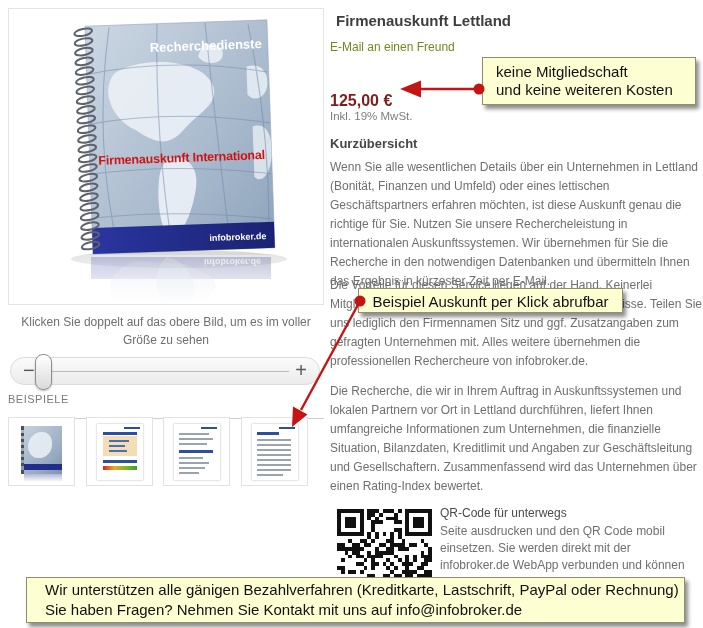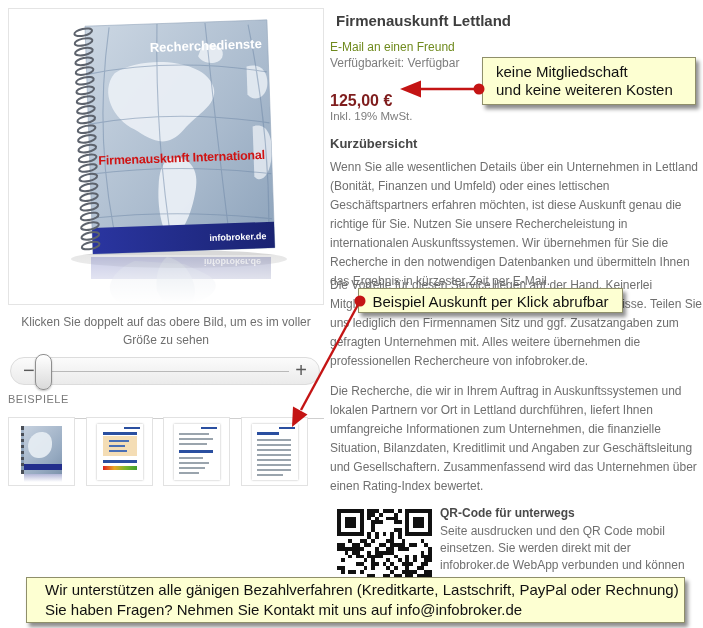--- a/index.html
+++ b/index.html
@@ -48,21 +48,21 @@
   .p-avail { position:absolute; left:330px; top:56px; font-size:12px; color:#7d7d7d; }
   .p-price { position:absolute; left:330px; top:92px; font-size:16px; font-weight:bold; color:#7f1d1d; }
   .p-tax   { position:absolute; left:330px; top:110px; font-size:11.5px; color:#7d7d7d; }
   .p-head  { position:absolute; left:330px; top:136px; font-size:13px; font-weight:bold; color:#474747; }
   .p-para  { position:absolute; left:330px; width:374px; font-size:12px; line-height:19px; color:#6f6f6f; }
   .para1 { top:158px; } .para2 { top:276px; } .para3 { top:382px; }
 
   .qr-box { position:absolute; left:337px; top:509px; width:95px; height:95px; z-index:10; }
   .qr-box svg { width:95px; height:95px; }
   .qr-text { position:absolute; left:440px; top:506px; width:262px; }
-  .qr-head { font-size:12px; font-weight:bold; color:#4a4a4a; margin:0 0 3px 0; }
+  .qr-head { font-size:12px; font-weight:normal; color:#4a4a4a; margin:0 0 3px 0; }
   .qr-body { font-size:12px; line-height:17px; color:#6f6f6f; margin:0; }
 
   
   .callout { position:absolute; background:#fdffd2; border:1px solid #8f8f6a; color:#111;
           box-shadow:3px 4px 4px rgba(0,0,0,.45); z-index:40; box-sizing:border-box; }
   .callout-price { left:482px; top:57px; width:214px; padding:5px 0 5px 13px;
           font-size:15px; line-height:18px; }
   .callout-example { left:358px; top:288px; width:265px; height:25px; line-height:25px;
           text-align:center; font-size:15px; }
   .callout-footer { left:26px; top:577px; width:659px; padding:2px 0 2px 18px;
@@ -208,21 +208,20 @@
       <div class="t-line" style="left:5px; top:30px; width:34px;"></div>
       <div class="t-line" style="left:5px; top:35px; width:34px;"></div>
       <div class="t-line" style="left:5px; top:40px; width:34px;"></div>
       <div class="t-line" style="left:5px; top:45px; width:34px;"></div>
       <div class="t-line" style="left:5px; top:50px; width:26px;"></div>
     </div>
   </div>
 
   <h1 class="p-title" style="margin:6px;">Firmenauskunft Lettland</h1>
   <a class="p-email">E-Mail an einen Freund</a>
-  <div class="p-avail">Verfügbarkeit: Verfügbar</div>
   <div class="p-price">125,00 €</div>
   <div class="p-tax">Inkl. 19% MwSt.</div>
   <div class="p-head">Kurzübersicht</div>
   <p class="p-para para1" style="margin:0;">Wenn Sie alle wesentlichen Details über ein Unternehmen in Lettland (Bonität, Finanzen und Umfeld) oder eines lettischen Geschäftspartners erfahren möchten, ist diese Auskunft genau die richtige für Sie. Nutzen Sie unsere Rechercheleistung in internationalen Auskunftssystemen. Wir übernehmen für Sie die Recherche in den notwendigen Datenbanken und übermitteln Ihnen das Ergebnis in kürzester Zeit per E-Mail.</p>
   <p class="p-para para2" style="margin:0;">Die Vorteile für diesen Service liegen auf der Hand. Keinerlei Mitgliedschaft - direkte Bestellung und schnelle Ergebnisse. Teilen Sie uns lediglich den Firmennamen Sitz und ggf. Zusatzangaben zum gefragten Unternehmen mit. Alles weitere übernehmen die professionellen Rechercheure von infobroker.de.</p>
   <p class="p-para para3" style="margin:0;">Die Recherche, die wir in Ihrem Auftrag in Auskunftssystemen und lokalen Partnern vor Ort in Lettland durchführen, liefert Ihnen umfangreiche Informationen zum Unternehmen, die finanzielle Situation, Bilanzdaten, Kreditlimit und Angaben zur Geschäftsleitung und Gesellschaftern. Zusammenfassend wird das Unternehmen über einen Rating-Index bewertet.</p>
 
   <div class="qr-box">
     <svg viewBox="0 0 25 25" shape-rendering="crispEdges">
         <rect x="0" y="0" width="1" height="1" fill="#111"></rect>

